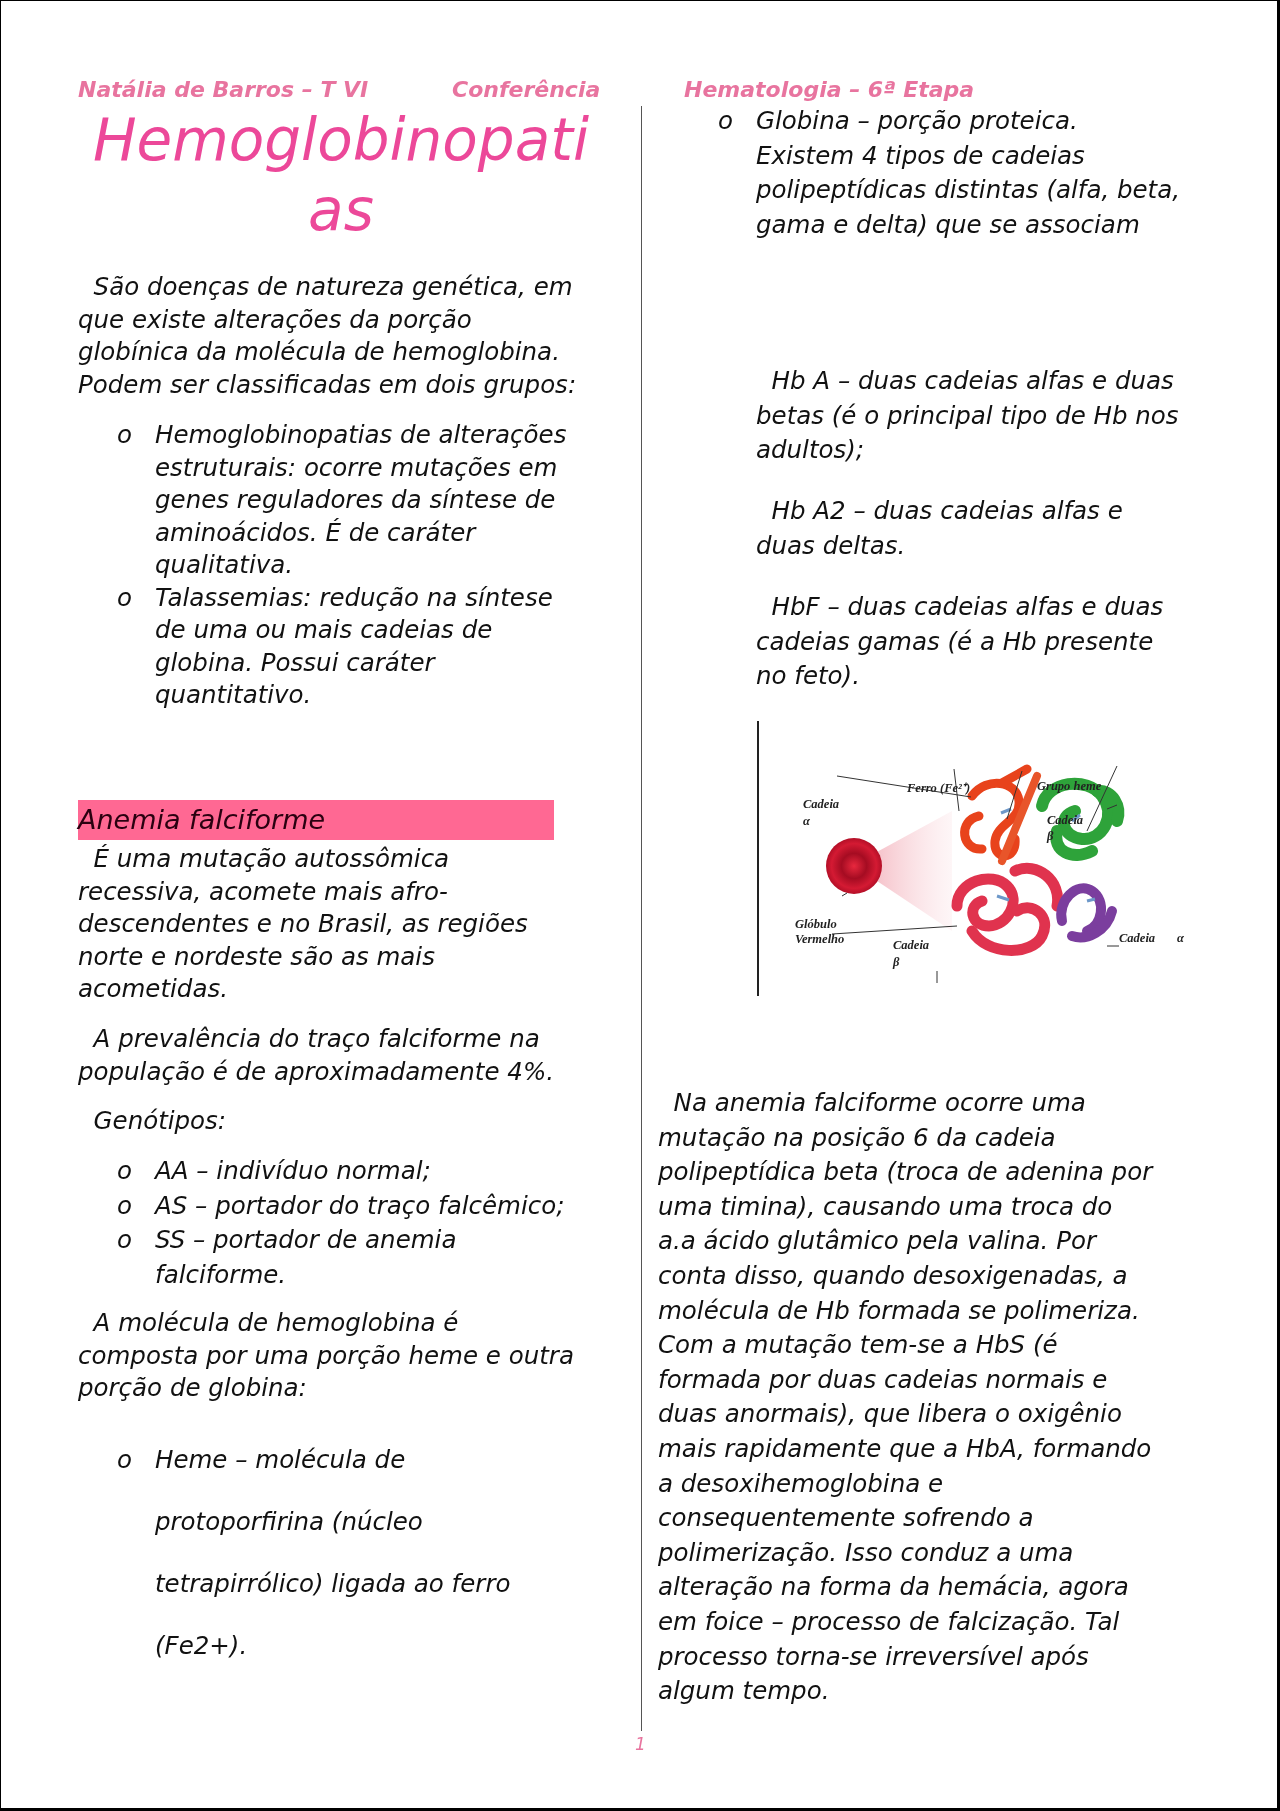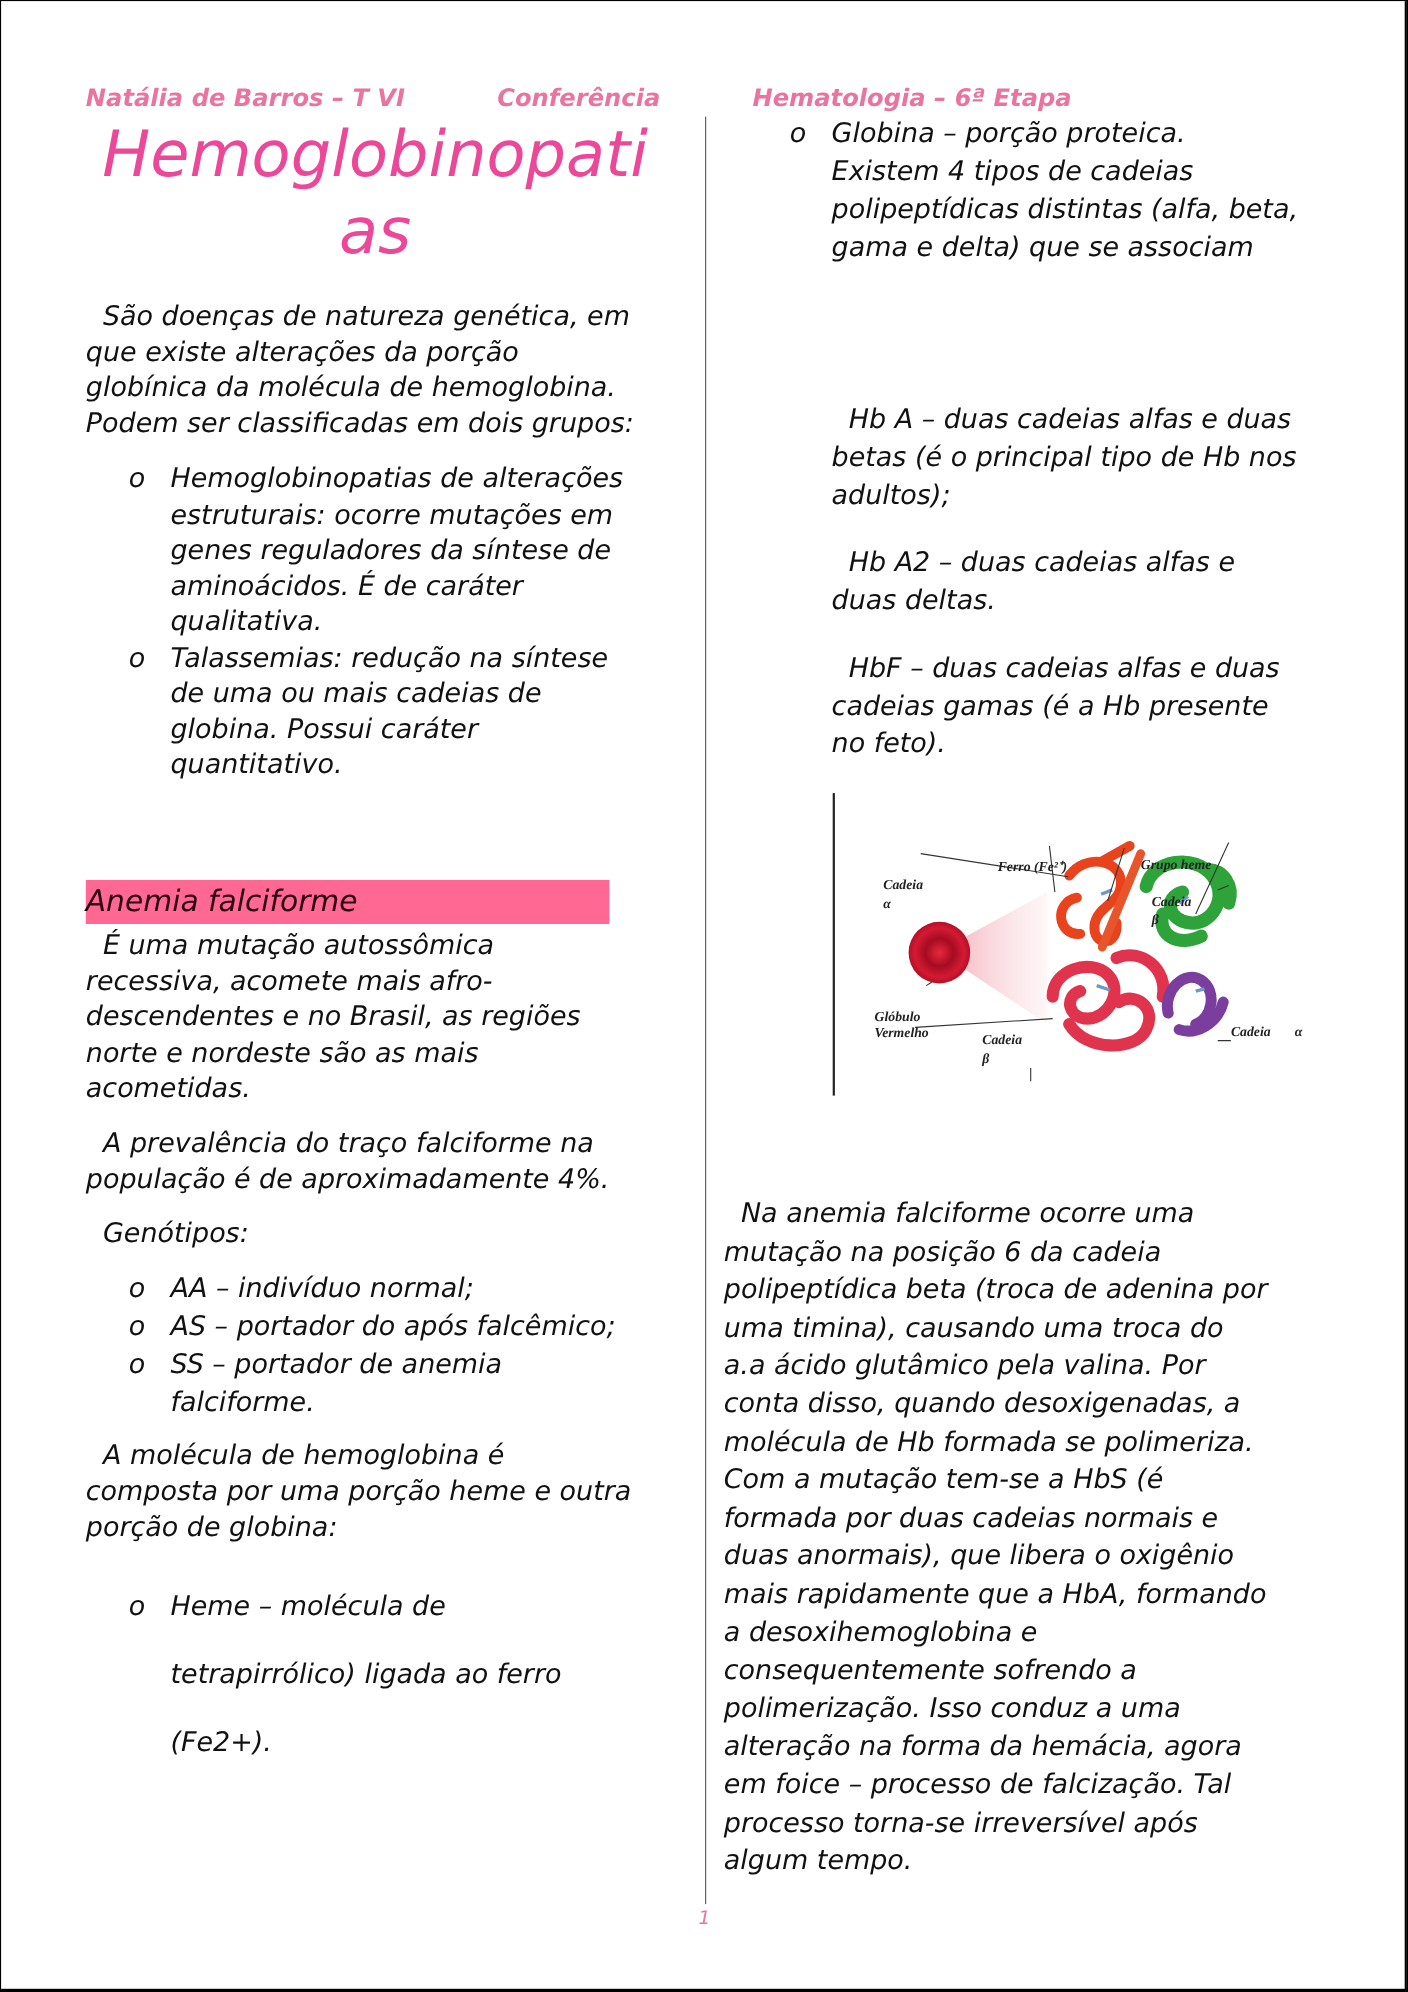--- a/index.html
+++ b/index.html
@@ -100,39 +100,40 @@
     <p class="indent">Genótipos:</p>
   </div>
 
   <div class="bl" style="left:77px; top:1153px; width:540px; line-height:34.5px;">
     <div class="item" style="line-height:34.5px;">
       <span class="bullet">o</span>
       <div>AA – indivíduo normal;</div>
     </div>
     <div class="item" style="line-height:34.5px;">
       <span class="bullet">o</span>
-      <div>AS – portador do após falcêmico;</div>
+      <div>AS – portador do traço falcêmico;</div>
     </div>
     <div class="item" style="line-height:34.5px;">
       <span class="bullet">o</span>
       <div>SS – portador de anemia</div>
       <div>falciforme.</div>
     </div>
   </div>
 
   <div class="txt" style="left:77px; top:1306px;">
     <p class="indent">A molécula de hemoglobina é</p>
     <p>composta por uma porção heme e outra</p>
     <p>porção de globina:</p>
   </div>
 
   <div class="bl" style="left:77px; top:1428px; width:540px;">
     <div class="item" style="line-height:62px;">
       <span class="bullet">o</span>
       <div>Heme – molécula de</div>
+      <div>protoporfirina (núcleo</div>
       <div>tetrapirrólico) ligada ao ferro</div>
       <div>(Fe2+).</div>
     </div>
   </div>
 
   <div class="bl" style="left:678px; top:103px; width:560px; line-height:34.5px;">
     <div class="item" style="line-height:34.5px;">
       <span class="bullet">o</span>
       <div>Globina – porção proteica.</div>
       <div>Existem 4 tipos de cadeias</div>

